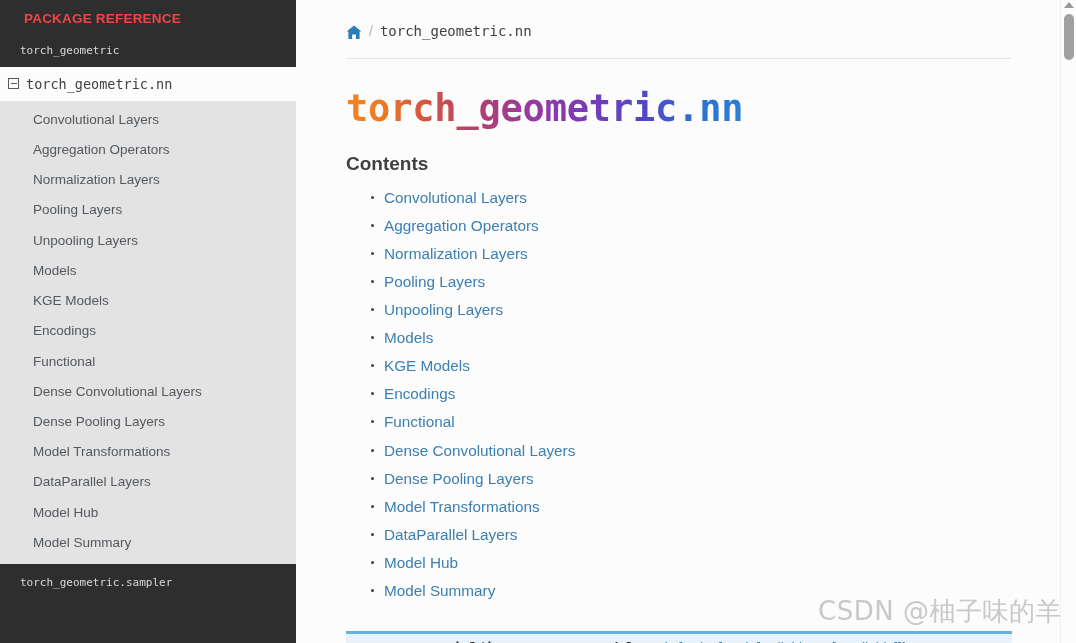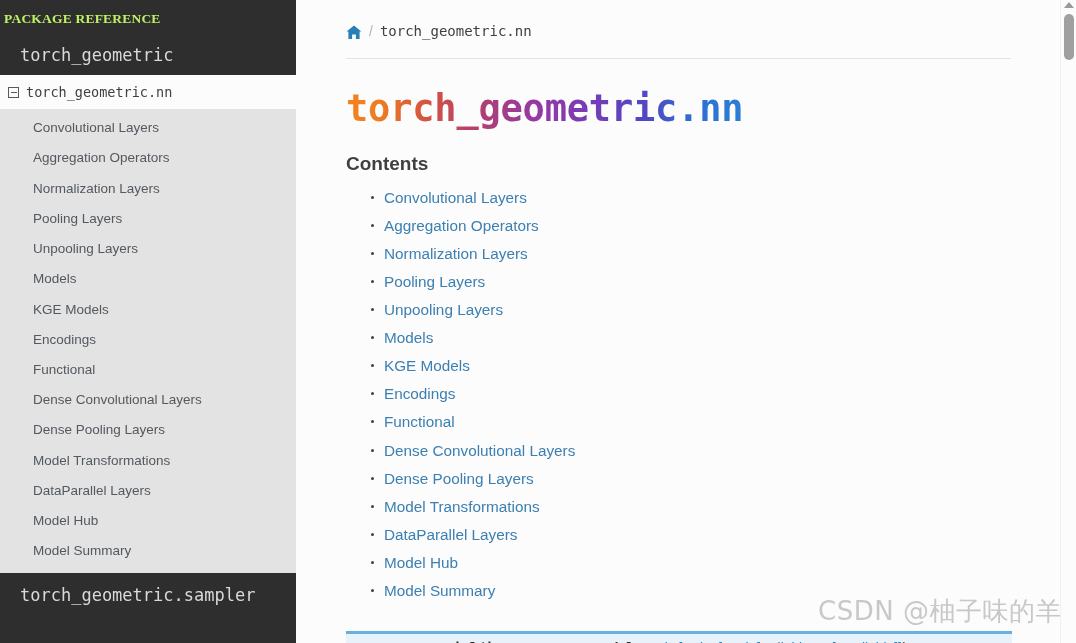--- a/index.html
+++ b/index.html
@@ -20,31 +20,31 @@
   
   .sidebar {
     width: 296px;
     flex: 0 0 296px;
     height: 643px;
     background: #2e2e2e;
     overflow: hidden;
     position: relative;
   }
   .sidebar-caption {
-    color: #bef264;
+    color: #ef4444;
     font-size: 13.5px;
     font-weight: bold;
     letter-spacing: 0.2px;
-    padding: 11px 0 9px 4px;
-    font-family: Liberation Serif, serif;
+    padding: 11px 0 9px 24px;
+    font-family: Liberation Sans, sans-serif;
   }
   .nav-top-item {
     color: #d9d9d9;
     font-family: "DejaVu Sans Mono", monospace;
-    font-size: 17px;
+    font-size: 11px;
     padding: 9px 0 9px 20px;
     line-height: 1.25;
     white-space: nowrap;
   }
   .nav-current {
     background: #fcfcfc;
     color: #404040;
     font-family: "DejaVu Sans Mono", monospace;
     font-size: 13.5px;
     padding: 9px 0 9px 8px;

